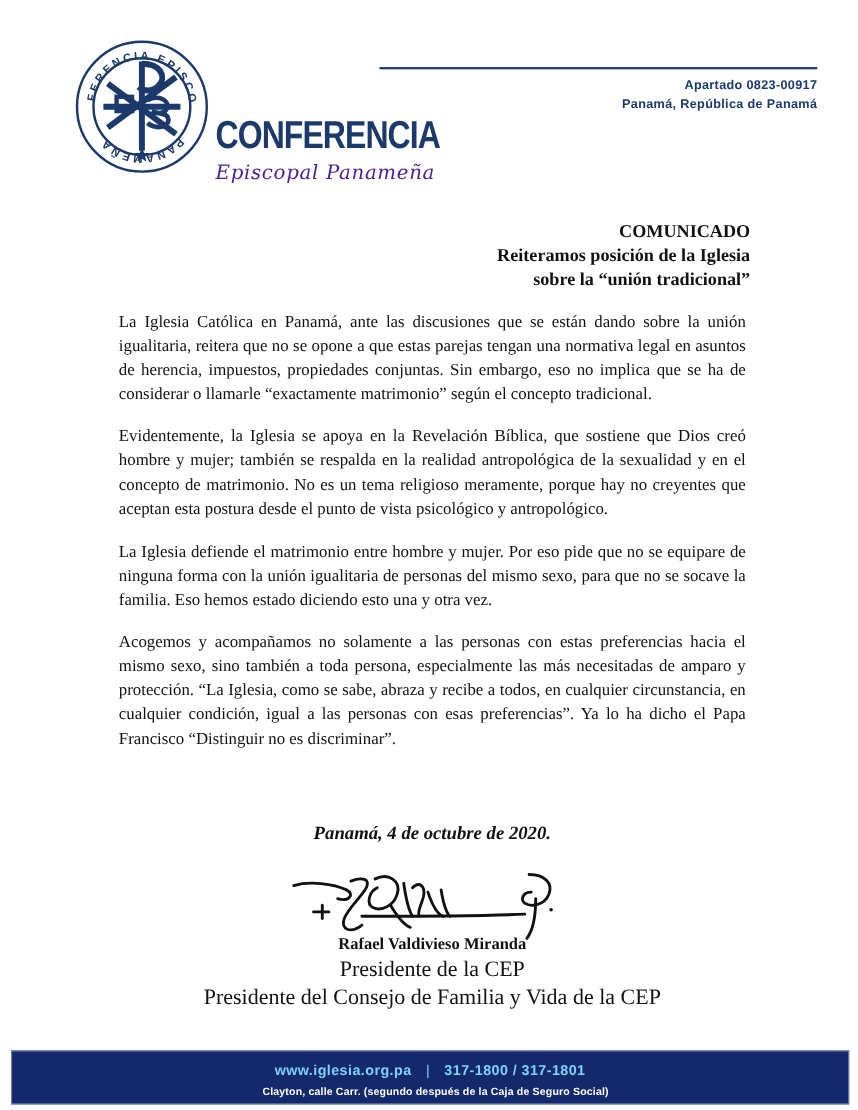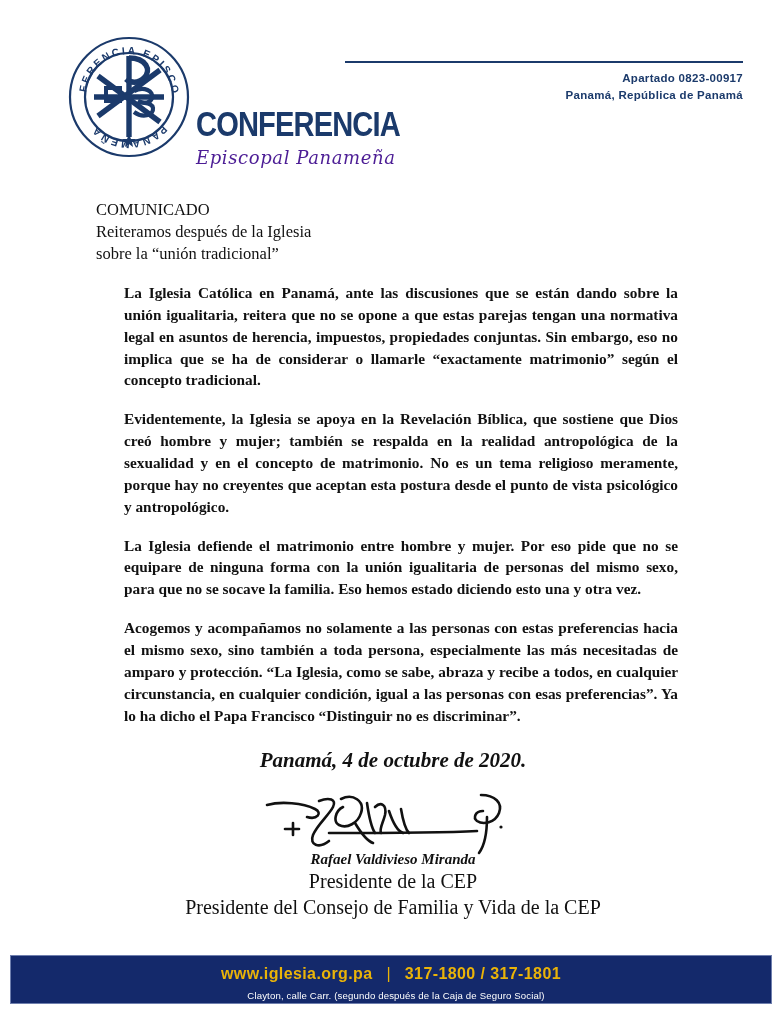--- a/index.html
+++ b/index.html
@@ -75,55 +75,54 @@
     font-size: 11.5px;
     font-weight: bold;
     color: #1b3a6b;
     line-height: 1.45;
     letter-spacing: 0.3px;
   }
 
   
   .title-block {
     position: absolute;
-    left: 96px;
+    left: 112px;
     top: 199px;
     width: 570px;
-    text-align: left;
-    font-weight: normal;
+    text-align: right;
+    font-weight: bold;
     font-size: 16.5px;
     line-height: 1.33;
   }
 
   
   .doc-body {
     position: absolute;
     left: 108px;
     top: 282px;
     width: 570px;
   }
   .doc-body p {
-    margin: 0 0 17px 16px;
+    margin: 0 0 17px 0;
     text-align: justify;
     font-size: 15.3px;
     line-height: 1.43;
     hyphens: none;
-    font-weight: bold;
   }
 
   
   .date-line {
     position: absolute;
     left: 108px;
     top: 748px;
     width: 570px;
     text-align: center;
     font-weight: bold;
     font-style: italic;
-    font-size: 21px;
+    font-size: 17px;
   }
 
   
   .sig-block {
     position: absolute;
     left: 108px;
     top: 795px;
     width: 570px;
     text-align: center;
   }
@@ -135,21 +134,20 @@
   .sig-graphic svg {
     position: absolute;
     left: 155px;
     top: -2px;
   }
   .sig-name {
     font-weight: bold;
     font-size: 15px;
     position: relative;
     top: -6px;
-    font-style: italic;
   }
   .sig-role {
     font-size: 20px;
     line-height: 1.32;
     position: relative;
     top: -6px;
   }
 
   
   .footer {
@@ -160,33 +158,33 @@
     height: 49px;
     background: #14296b;
     border: 1px solid #6f7fae;
     box-sizing: border-box;
     color: #ffffff;
     text-align: center;
   }
   .footer-line1 {
     font-family: "Liberation Sans", sans-serif;
     font-weight: bold;
-    font-size: 16px;
+    font-size: 13px;
     letter-spacing: 0.4px;
     padding-top: 9px;
-    color: #eab308;
+    color: #7dd3fc;
   }
   .footer-sep {
     display: inline-block;
     padding: 0 9px;
     font-weight: normal;
   }
   .footer-line2 {
     font-family: "Liberation Sans", sans-serif;
-    font-weight: normal;
+    font-weight: bold;
     font-size: 9.6px;
     letter-spacing: 0.15px;
     margin-top: 7px;
     color: #ffffff;
     margin-left: 10px;
   }
 </style>
 </head>
 <body>
 
@@ -227,21 +225,21 @@
   <div class="header-rule"></div>
 
   <div class="header-address">
     <div>Apartado 0823-00917</div>
     <div>Panamá, República de Panamá</div>
   </div>
 </div>
 
 <div class="title-block">
   <div>COMUNICADO</div>
-  <div>Reiteramos después de la Iglesia</div>
+  <div>Reiteramos posición de la Iglesia</div>
   <div>sobre la “unión tradicional”</div>
 </div>
 
 <div class="doc-body">
   <p>La Iglesia Católica en Panamá, ante las discusiones que se están dando sobre la unión igualitaria, reitera que no se opone a que estas parejas tengan una normativa legal en asuntos de herencia, impuestos, propiedades conjuntas. Sin embargo,  eso no implica que se ha de considerar o llamarle “exactamente matrimonio” según el concepto tradicional.</p>
   <p>Evidentemente, la Iglesia se apoya en la Revelación Bíblica, que sostiene que Dios creó hombre y mujer; también se respalda en la realidad antropológica de la sexualidad y en el concepto de matrimonio. No es un tema religioso meramente, porque hay no creyentes que aceptan esta postura desde el punto de vista psicológico y antropológico.</p>
   <p>La Iglesia defiende el matrimonio entre hombre y mujer. Por eso pide que no se equipare de ninguna forma con la unión igualitaria de personas del mismo sexo, para que no se socave la familia. Eso hemos estado diciendo esto una y otra vez.</p>
   <p>Acogemos y acompañamos no solamente a las personas con estas preferencias hacia el mismo sexo, sino también a toda persona, especialmente las más necesitadas de amparo y protección. “La Iglesia, como se sabe, abraza y recibe a todos, en cualquier circunstancia, en cualquier condición, igual a las personas con esas preferencias”.  Ya lo ha dicho el Papa Francisco “Distinguir no es discriminar”.</p>
 </div>
 

